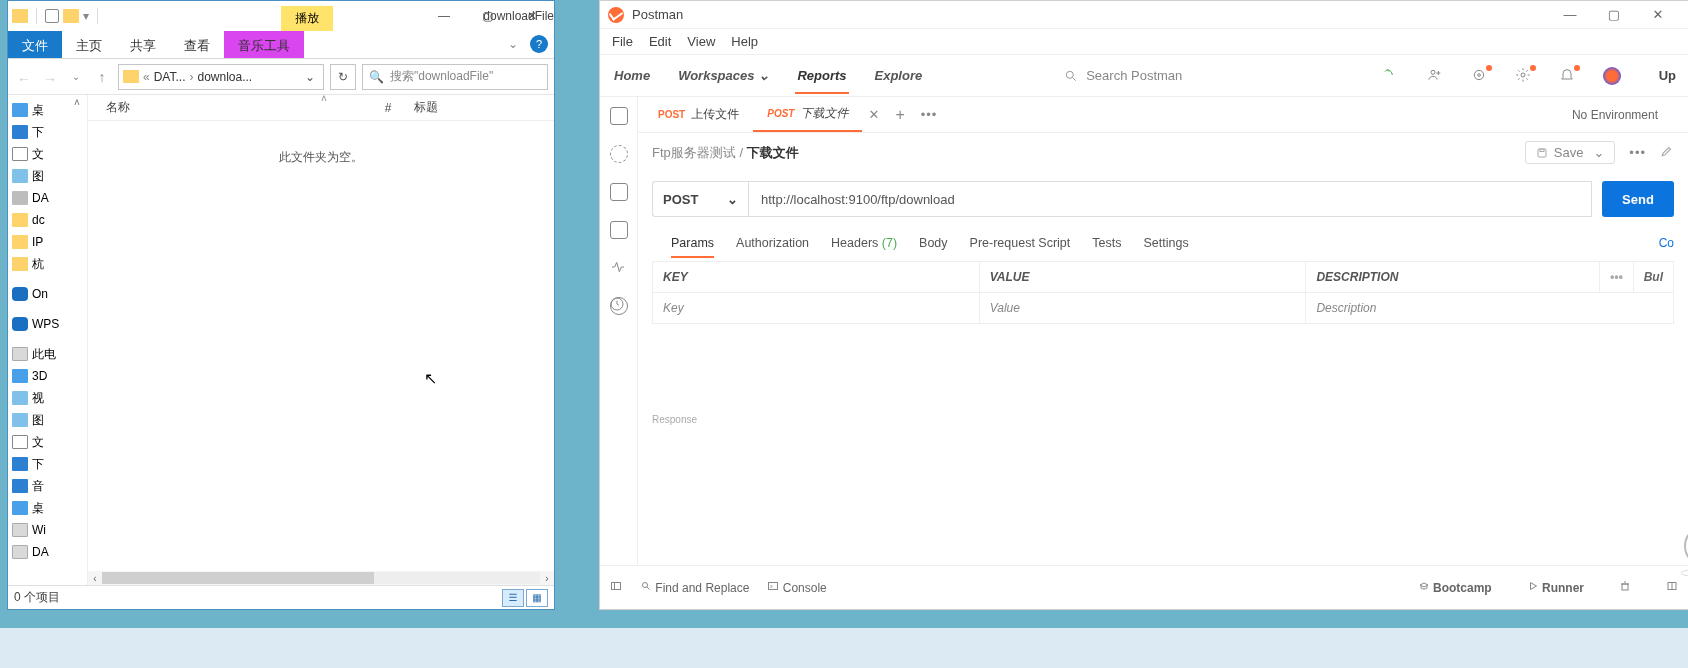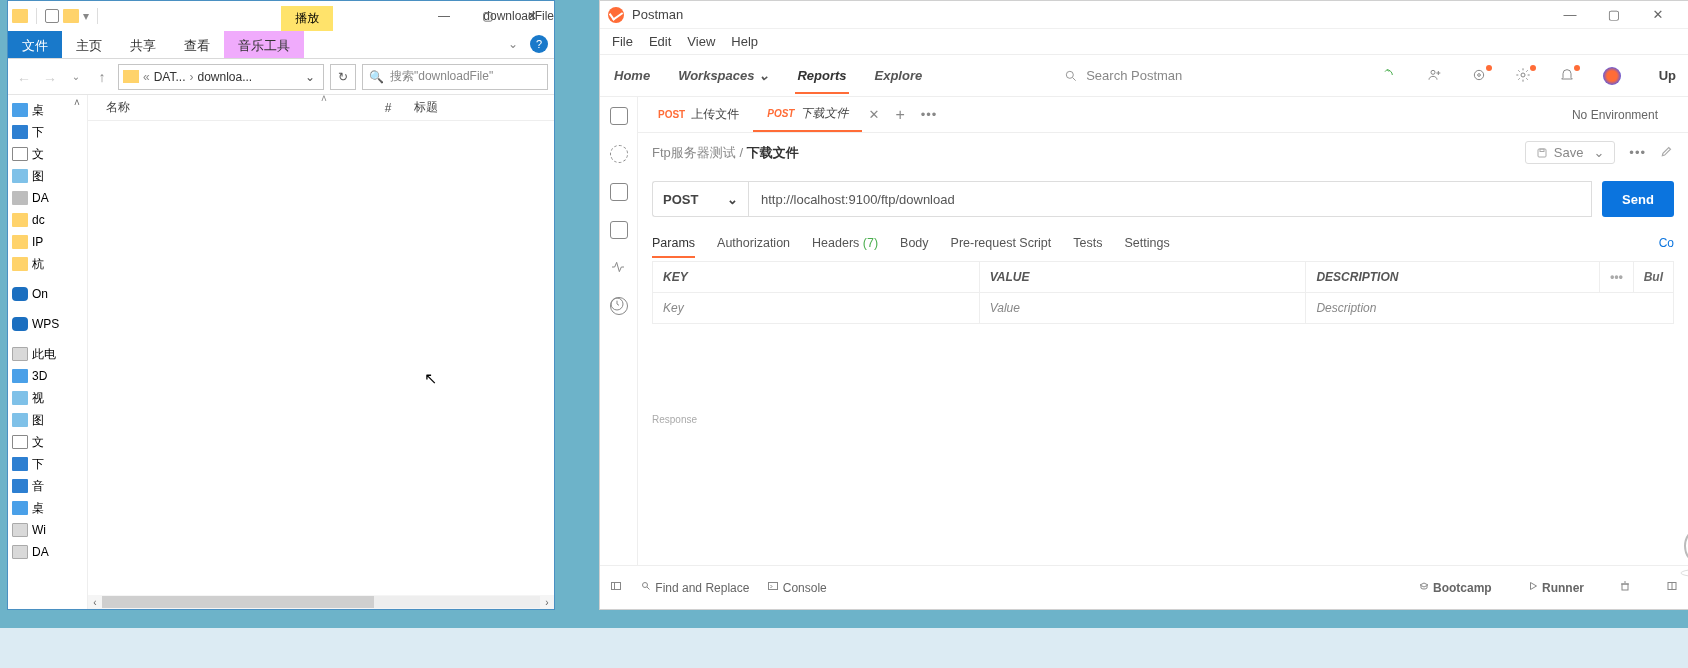--- a/index.html
+++ b/index.html
@@ -23,21 +23,21 @@
   .exp-titlebar .play-tab {
     margin-left: auto; margin-right: 110px; background: #ffe36b;
     padding: 4px 14px; font-size: 12px; position: relative; top: 2px;
   }
   .exp-winbtns { position: absolute; right: 0; top: 0; display: flex; }
   .exp-winbtns div { width: 44px; height: 30px; display: flex; align-items: center; justify-content: center; color: #555; font-size: 12px; }
 
   .exp-ribbon-tabs { height: 28px; display: flex; align-items: stretch; border-bottom: 1px solid #d9d9d9; }
   .exp-ribbon-tabs .tab { padding: 6px 14px; font-size: 13px; color: #333; }
   .exp-ribbon-tabs .tab.active { background: #1979ca; color: #fff; }
-  .exp-ribbon-tabs .tab.music { background: #f0abfc; }
+  .exp-ribbon-tabs .tab.music { background: #d946ef; }
   .exp-ribbon-tabs .spacer { flex: 1; }
   .exp-ribbon-tabs .chev { padding: 6px 8px; color: #888; }
   .exp-ribbon-tabs .help { width: 18px; height: 18px; border-radius: 50%; background: #1979ca; color: #fff; font-size: 11px; display: flex; align-items: center; justify-content: center; margin: 4px 6px 0 4px; }
 
   .exp-nav { height: 36px; display: flex; align-items: center; gap: 6px; padding: 4px 6px; border-bottom: 1px solid #e5e5e5; }
   .exp-nav .navbtn { width: 20px; text-align: center; color: #888; font-size: 14px; }
   .exp-nav .navbtn.disabled { color: #ccc; }
   .exp-nav .addr {
     flex: 1; height: 26px; border: 1px solid #c5c5c5; display: flex; align-items: center; padding: 0 4px; gap: 4px;
   }
@@ -136,21 +136,21 @@
   .pm-bc-row .edit svg { width: 14px; height: 14px; stroke: #aaa; }
 
   .pm-url-row { display: flex; align-items: center; padding: 8px 14px; gap: 0; }
   .pm-url-row .method-sel { width: 96px; height: 36px; border: 1px solid #ddd; border-right: none; border-radius: 3px 0 0 3px; display: flex; align-items: center; padding: 0 10px; justify-content: space-between; font-weight: 600; }
   .pm-url-row .url { flex: 1; height: 36px; border: 1px solid #ddd; padding: 0 12px; display: flex; align-items: center; color: #555; }
   .pm-url-row .send { width: 72px; height: 36px; background: #0b74de; color: #fff; border-radius: 3px; display: flex; align-items: center; justify-content: center; font-weight: 600; margin-left: 10px; }
 
   .pm-subtabs { display: flex; align-items: center; gap: 22px; padding: 0 14px; height: 36px; border-bottom: 1px solid transparent; font-size: 12.5px; }
   .pm-subtabs .st { padding: 8px 0; position: relative; color: #555; }
   .pm-subtabs .st .hc { color: #4caf50; }
-  .pm-subtabs .st.active { color: #333; }
+  .pm-subtabs .st.active { color: #333; margin-left: 19px; }
   .pm-subtabs .st.active::after { content: ""; position: absolute; left: 0; right: 0; bottom: 0; height: 2px; background: #ff6c37; }
   .pm-subtabs .cookies { margin-left: auto; color: #0b74de; font-size: 12px; }
 
   .pm-qp-label { padding: 6px 14px 2px; font-size: 12px; color: #555; font-weight: 600; }
 
   .pm-kv { padding: 0 14px; font-style: italic; }
   .pm-kv table { width: 100%; border-collapse: collapse; font-size: 12px; }
   .pm-kv th, .pm-kv td { border: 1px solid #eee; padding: 8px 10px; text-align: left; color: #888; }
   .pm-kv th { font-weight: 600; color: #555; background: #fff; }
   .pm-kv th.k { width: 32%; }
@@ -314,30 +314,38 @@
           <span>DA</span>
         </div>
     </div>
     <div class="exp-list">
       <div class="chev-up">˄</div>
       <div class="cols">
         <div class="c1">名称</div>
         <div class="c2">#</div>
         <div class="c3">标题</div>
       </div>
+      <div class="empty">此文件夹为空。</div>
       <div class="hscroll">
         <div class="arrow">‹</div>
         <div class="track">
             <div class="thumb"></div>
           </div>
         <div class="arrow">›</div>
       </div>
     </div>
   </div>
 
+  <div class="exp-status">
+    <span>0 个项目</span>
+    <div class="views">
+      <div class="active">☰</div>
+      <div>▦</div>
+    </div>
+  </div>
 
   <div class="cursor-arrow">↖</div>
 </div>
 
 <div class="postman">
   <div class="pm-titlebar">
     <div class="logo"></div>
     <span>Postman</span>
     <div class="winbtns">
       <div>―</div>

